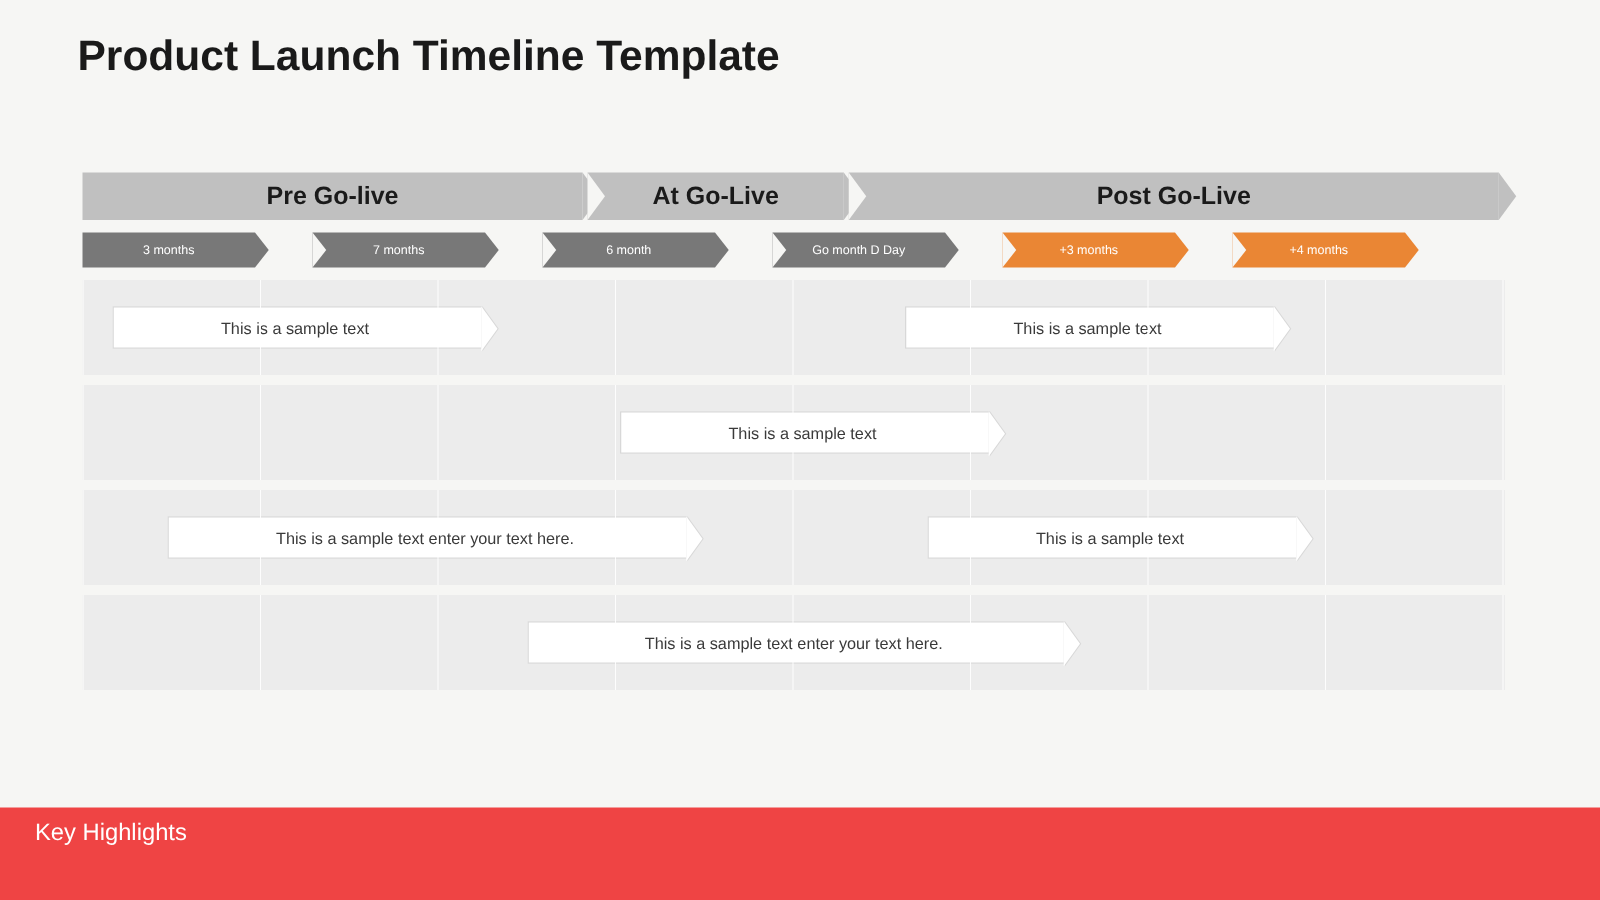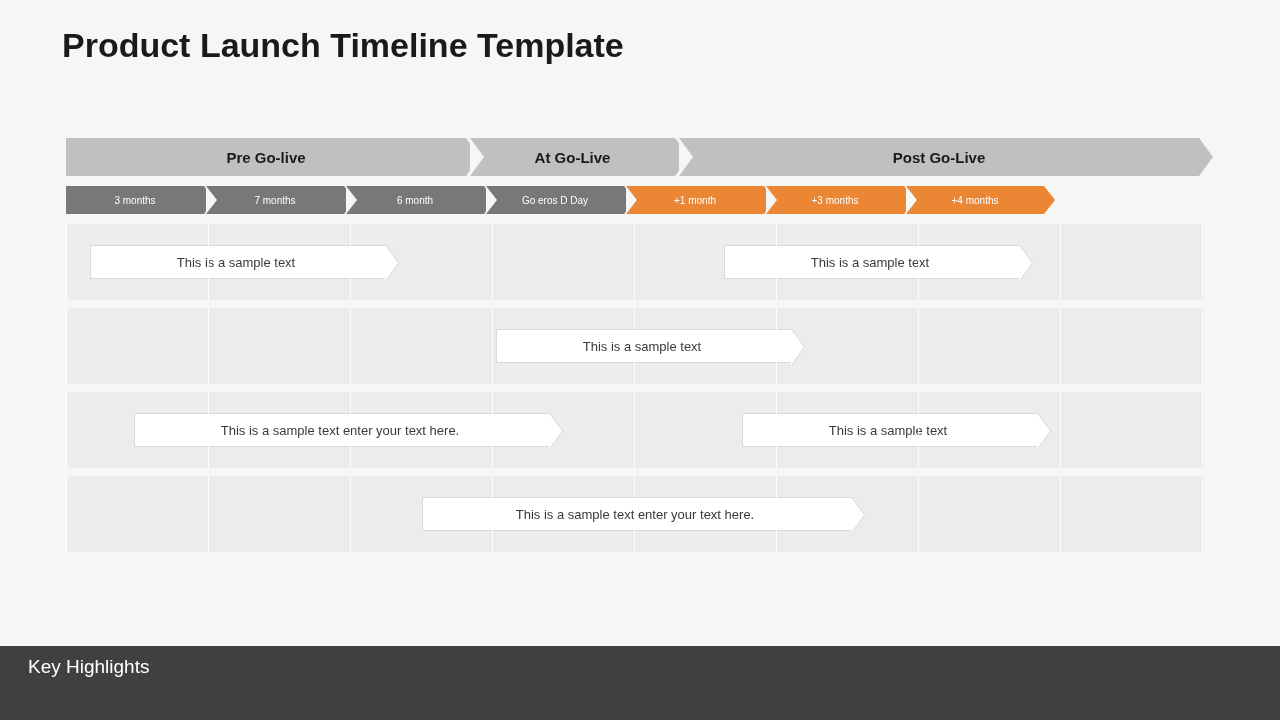--- a/index.html
+++ b/index.html
@@ -17,21 +17,21 @@
     position: absolute;
     left: 66px; top: 138px;
     height: 38px;
     display: flex;
   }
   .phase {
     position: relative;
     height: 38px;
     background: #c0c0c0;
     color: #1a1a1a;
-    font-size: 15px; font-weight: 600;
+    font-size: 20px; font-weight: 600;
     display: flex; align-items: center; justify-content: center;
     margin-right: 4px;
   }
   .phase::before {
     content: "";
     position: absolute; left: 0; top: 0;
     border-top: 19px solid transparent;
     border-bottom: 19px solid transparent;
     border-left: 14px solid #f6f6f4;
   }
@@ -46,20 +46,21 @@
   .phase-0 { width: 400px; }
   .phase-1 { width: 205px; }
   .phase-2 { width: 520px; }
 
   
   .month-row {
     position: absolute;
     left: 66px; top: 186px;
     height: 28px;
     display: flex;
+    gap: 44px;
   }
   .month {
     position: relative;
     width: 138px; height: 28px;
     color: #fff; font-size: 10px; font-weight: 400;
     display: flex; align-items: center; justify-content: center;
     margin-right: 2px;
   }
   .month::before {
     content: "";
@@ -128,21 +129,21 @@
     border-top: 18px solid transparent;
     border-bottom: 18px solid transparent;
     border-left: 13px solid #d8d8d8;
   }
 
   
   .footer {
     position: absolute;
     left: 0; bottom: 0;
     width: 100%; height: 74px;
-    background: #404040;
+    background: #ef4444;
     color: #fff;
     padding: 10px 28px 27px;
   }
   .footer-title { font-size: 19px; font-weight: 400; margin-bottom: 4px; }
   .footer-text { font-size: 11px; line-height: 1.45; color: #fce9d9; max-width: 1180px; }
 </style>
 </head>
 <body>
 
 <h1 class="title">Product Launch Timeline Template</h1>
@@ -163,24 +164,21 @@
   <div class="month gray">
       <span>3 months</span>
     </div>
   <div class="month gray">
       <span>7 months</span>
     </div>
   <div class="month gray">
       <span>6 month</span>
     </div>
   <div class="month gray">
-      <span>Go eros D Day</span>
-    </div>
-  <div class="month orange">
-      <span>+1 month</span>
+      <span>Go month D Day</span>
     </div>
   <div class="month orange">
       <span>+3 months</span>
     </div>
   <div class="month orange">
       <span>+4 months</span>
     </div>
 </div>
 
 <div class="grid">

